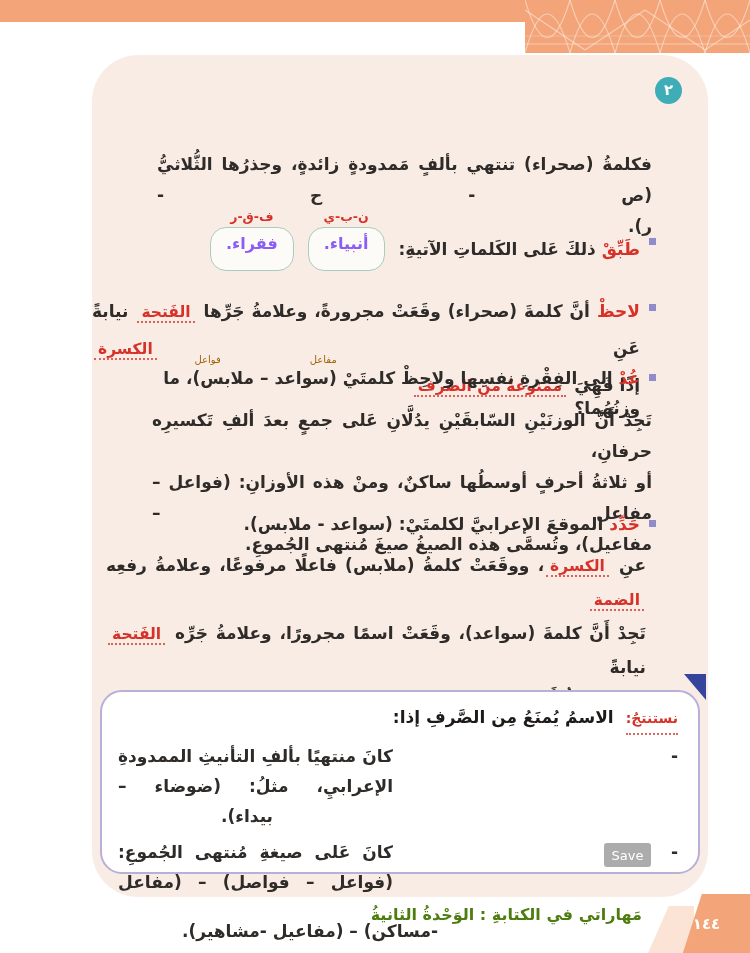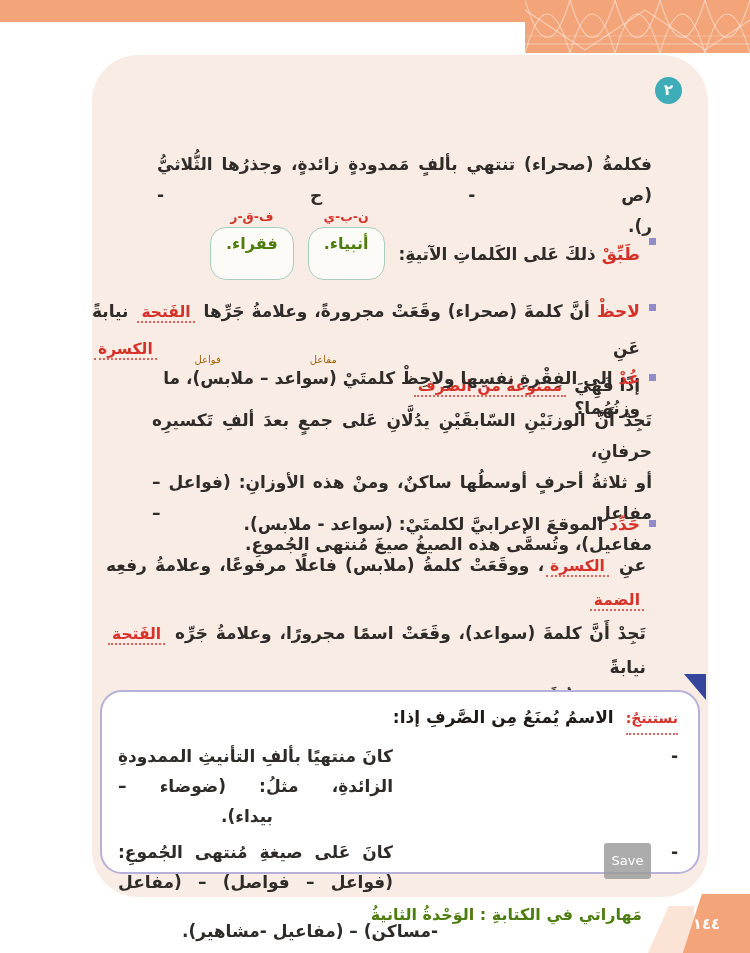--- a/index.html
+++ b/index.html
@@ -25,21 +25,21 @@
   .bullet{position:absolute;right:-16px;top:11px;width:7px;height:7px;background:#8f8cc9;}
 
   .instruction{top:20px;right:62px;width:474px;}
   .instr-l2{text-align:right;padding-right:28px;}
 
   .explanation{top:94px;right:56px;width:495px;line-height:31px;}
 
   .apply-row{top:172px;right:68px;display:flex;align-items:center;gap:14px;}
   .pill-wrap{position:relative;display:inline-block;}
   .pill{display:inline-block;border:1.5px solid #a9cdbd;border-radius:16px;background:#fdfbf8;
-    padding:1px 15px 20px;font-size:16px;font-weight:bold;color:#4d7c0f;}
+    padding:1px 15px 11px;font-size:16px;font-weight:bold;color:#8b5cf6;}
   .root{position:absolute;top:-17px;right:50%;transform:translateX(50%);color:#d63229;
     font-size:12.5px;font-weight:bold;white-space:nowrap;line-height:14px;}
 
   .notice{top:238px;right:68px;width:548px;line-height:36px;}
   .weights{top:308px;right:68px;width:548px;}
   .pair{position:relative;white-space:nowrap;}
   .wazn{position:absolute;top:-15px;color:#a16207;font-size:10px;font-weight:normal;line-height:13px;white-space:nowrap;}
   .wazn.r{right:0;}
   .wazn.l{left:2px;}
 
@@ -55,21 +55,21 @@
   .cbox-head{display:flex;align-items:baseline;gap:12px;line-height:30px;}
   .cbox-label{color:#d63229;font-weight:bold;font-size:14px;border-bottom:2px dotted rgba(214,50,41,.75);}
   .cbox-intro{color:#1d1a18;font-weight:bold;font-size:17px;}
   .citem{display:flex;gap:10px;margin-top:6px;}
   .cdash{font-weight:bold;flex:0 0 auto;}
   .citem .txt{flex:1;}
   .cl2-1{text-align:right;padding-right:405px;line-height:30px;}
   .cl2-2{text-align:right;padding-right:240px;line-height:30px;margin-top:19px;}
 
   
-  .save-btn{position:absolute;top:788px;left:512px;width:47px;height:36px;background:rgba(158,158,158,.85);
+  .save-btn{position:absolute;top:788px;left:512px;width:47px;height:24px;background:rgba(158,158,158,.85);
     color:#ffffff;font-size:13px;font-weight:normal;border:none;border-radius:3px;text-align:center;line-height:24px;
     font-family:"DejaVu Sans",sans-serif;cursor:pointer;direction:ltr;}
 
   
   .footer-title{position:absolute;top:905px;right:108px;color:#4d7c0f;font-weight:bold;font-size:16px;margin-left:41px;}
   .page-tab-light{position:absolute;top:906px;right:56px;width:46px;height:47px;background:#fbe4d6;
     clip-path:polygon(45% 0,100% 0,100% 100%,0 100%);}
   .page-tab{position:absolute;top:894px;right:0;width:73px;height:59px;background:#f3a478;
     clip-path:polygon(34% 0,100% 0,100% 100%,8% 100%);color:#ffffff;font-weight:bold;font-size:15px;
     display:flex;align-items:center;justify-content:center;padding-right:14px;box-sizing:border-box;}
@@ -161,21 +161,21 @@
         </svg>
     </div>
 
     <div class="cbox">
       <div class="cbox-head">
         <span class="cbox-label">نستنتجُ:</span>
         <span class="cbox-intro">الاسمُ يُمنَعُ مِن الصَّرفِ إذا:</span>
       </div>
       <div class="citem">
         <span class="cdash txt">-</span>
-        <div class="txt just">كانَ منتهيًا بألفِ التأنيثِ الممدودةِ الزائدةِ، مثلُ: (ضوضاء –</div>
+        <div class="txt just">كانَ منتهيًا بألفِ التأنيثِ الممدودةِ الإعرابيِ، مثلُ: (ضوضاء –</div>
       </div>
       <div class="txt cl2-1">بيداء).</div>
       <div class="citem">
         <span class="cdash txt">-</span>
         <div class="txt just">كانَ عَلى صيغةِ مُنتهى الجُموعِ: (فواعل – فواصل) – (مفاعل</div>
       </div>
       <div class="txt cl2-2">-مساكن) – (مفاعيل -مشاهير).</div>
     </div>
 
     <button class="save-btn">Save</button>

